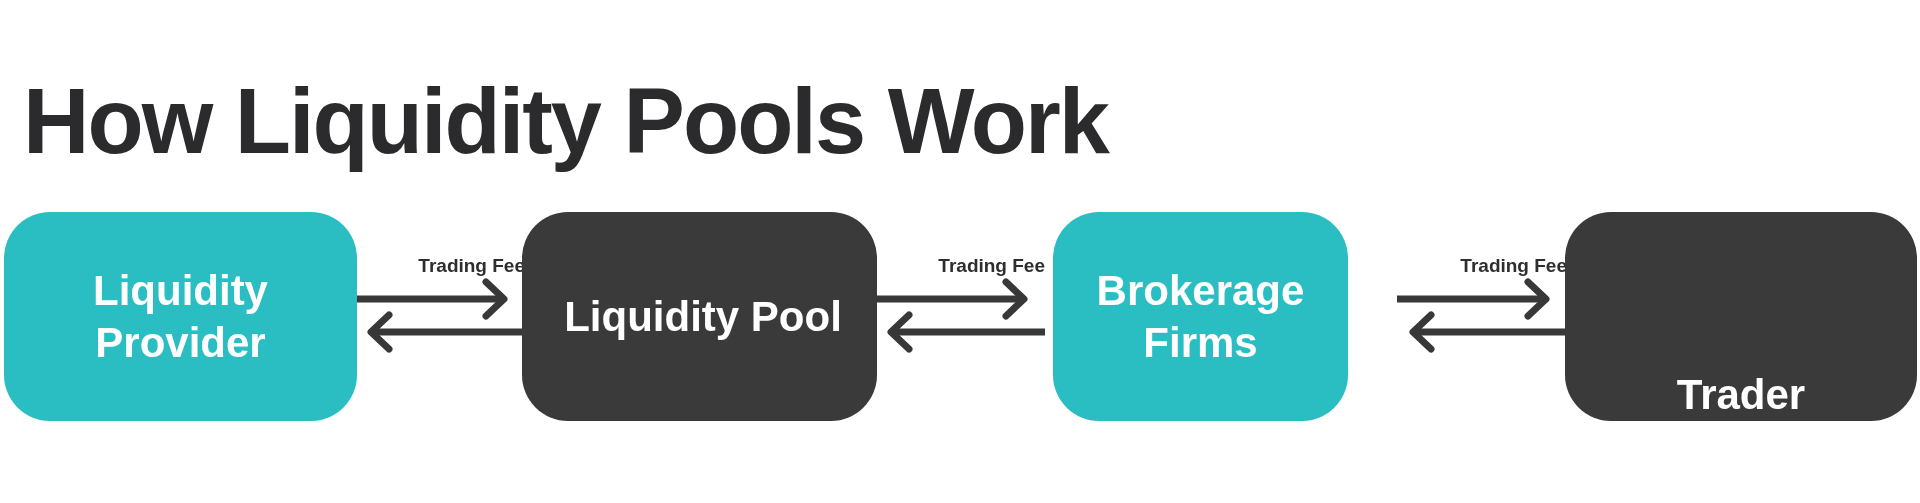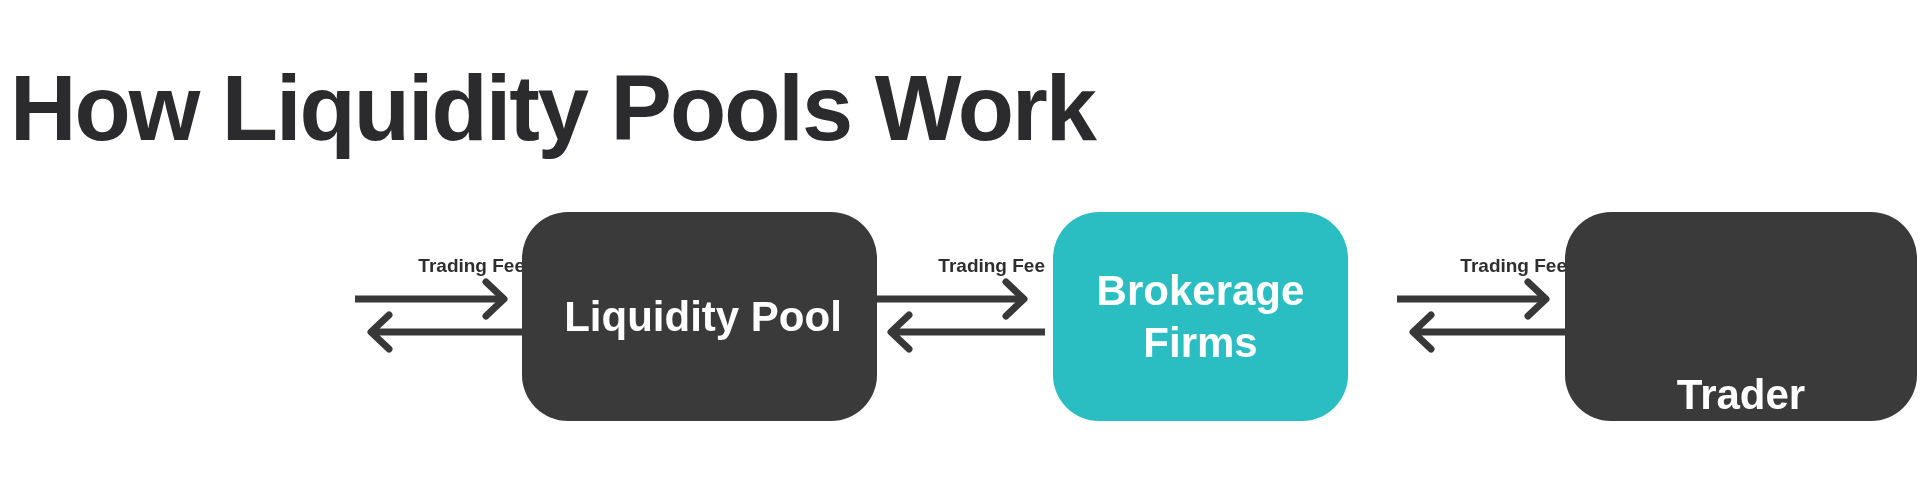--- a/index.html
+++ b/index.html
@@ -8,21 +8,21 @@
     width: 1920px;
     height: 503px;
     background: #ffffff;
     overflow: hidden;
     font-family: "Liberation Sans", sans-serif;
   }
   .title {
     position: absolute;
     left: 6px;
     top: 58px;
-    margin: 4px;
+    margin: 17px;
     font-size: 92px;
     line-height: 92px;
     font-weight: bold;
     letter-spacing: -2px;
     color: #2B2B2E;
     white-space: nowrap;
   }
   .node {
     position: absolute;
     top: 212px;
@@ -74,20 +74,23 @@
     width: 100%; height: 100%;
   }
 </style>
 </head>
 <body>
 
 <div class="canvas">
 
   <h1 class="title">How Liquidity Pools Work</h1>
 
+  <div class="node teal node-1">
+    <span>Liquidity Provider</span>
+  </div>
 
   <div class="connector connector-1">
     <span class="fee-label">Trading Fee</span>
     <svg viewBox="0 0 170 120" preserveAspectRatio="none">
       <g fill="none" stroke="#383838" stroke-width="7" stroke-linecap="round" stroke-linejoin="round">
         <line x1="0" y1="59" x2="147" y2="59"></line>
         <polyline points="131,42 149,59 131,76"></polyline>
         <line x1="18" y1="92" x2="170" y2="92"></line>
         <polyline points="34,75 16,92 34,109"></polyline>
       </g>

